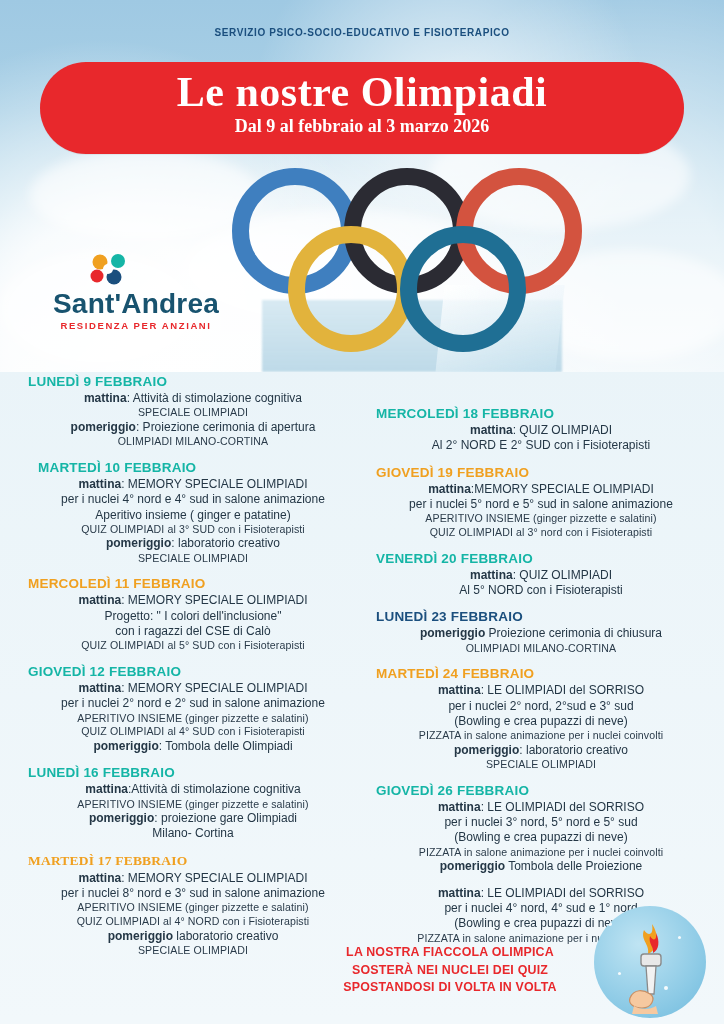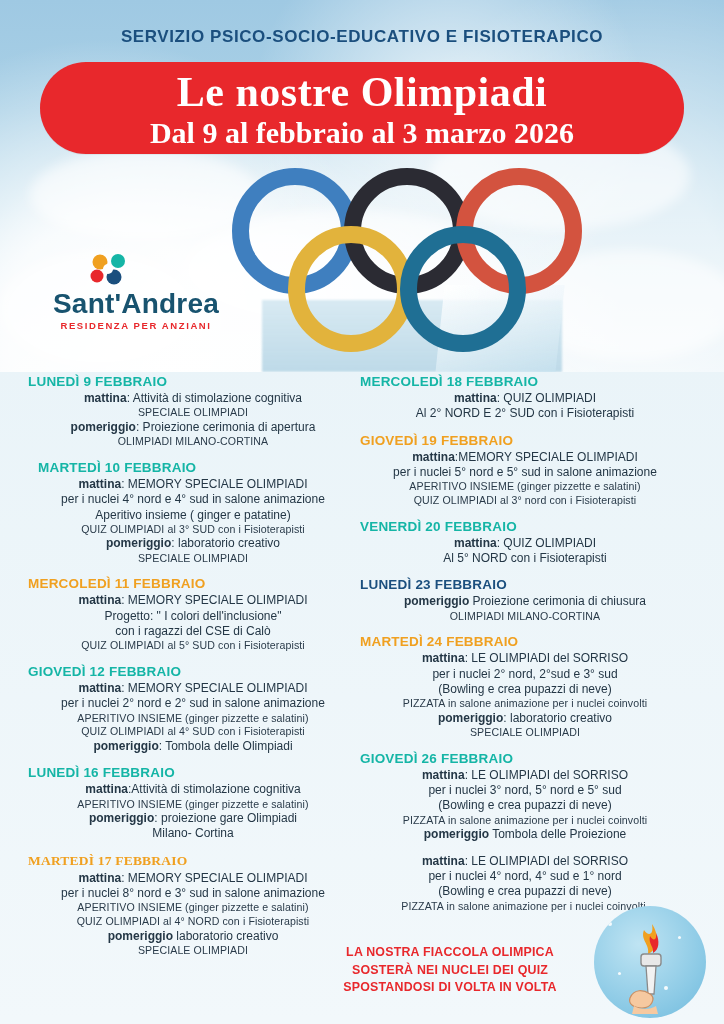--- a/index.html
+++ b/index.html
@@ -61,41 +61,41 @@
     background: linear-gradient(160deg, rgba(255,255,255,0.85), rgba(200,227,240,0.6));
     transform: skewX(-6deg);
     filter: blur(0.6px);
   }
 
   
   .service-line {
     position: absolute; left: 0; top: 27px; width: 724px;
     text-align: center;
     color: #1b4f7e;
-    font-size: 17px; font-weight: bold; letter-spacing: 0.6px;
+    font-size: 10px; font-weight: bold; letter-spacing: 0.6px;
     font-family: "Liberation Sans", sans-serif;
     text-transform: uppercase;
   }
   .red-band {
     position: absolute; left: 40px; top: 62px; width: 644px; height: 92px;
     background: #e8282c;
     border-radius: 46px;
     box-shadow: 0 1px 0 rgba(0,0,0,0.05);
   }
   .title-main {
     position: absolute; left: 0; top: 6px; width: 644px;
     text-align: center; color: #ffffff;
     font-family: "Liberation Serif", serif;
     font-weight: bold; font-size: 42px; letter-spacing: 0.5px;
   }
   .title-sub {
     position: absolute; left: 0; top: 54px; width: 644px;
     text-align: center; color: #ffffff;
     font-family: "Liberation Serif", serif;
-    font-weight: bold; font-size: 30px;
+    font-weight: bold; font-size: 18px;
   }
 
   
   .logo { position: absolute; left: 36px; top: 252px; width: 200px; height: 110px; }
   .logo-mark { position: absolute; left: 52px; top: 0px; width: 44px; height: 34px; }
   .logo-name {
     position: absolute; left: 0; top: 36px; width: 200px; text-align: center;
     color: #18536f; font-size: 28px; font-weight: bold; letter-spacing: 0.2px;
     font-family: "Liberation Sans", sans-serif;
   }
@@ -104,21 +104,21 @@
     color: #e8282c; font-size: 9.5px; font-weight: bold; letter-spacing: 1.6px;
     text-transform: uppercase;
   }
 
   
   .cols {
     position: absolute; left: 0; top: 374px; width: 724px; height: 650px;
   }
   .col { position: absolute; top: 0; width: 330px; }
   .col-left  { left: 28px; }
-  .col-right { left: 360px; }
+  .col-right { left: 376px; margin-top: 32px; }
 
   .block { margin-bottom: 11px; }
   .day {
     font-size: 13.5px; font-weight: bold; letter-spacing: 0.2px;
     margin-bottom: 2px; text-transform: uppercase;
   }
   .row { font-size: 12px; color: #243746; line-height: 1.28; text-align: center; }
   .row.small { font-size: 10.6px; color: #2a3b4a; letter-spacing: 0.1px; }
   .lbl { font-weight: bold; }
 

